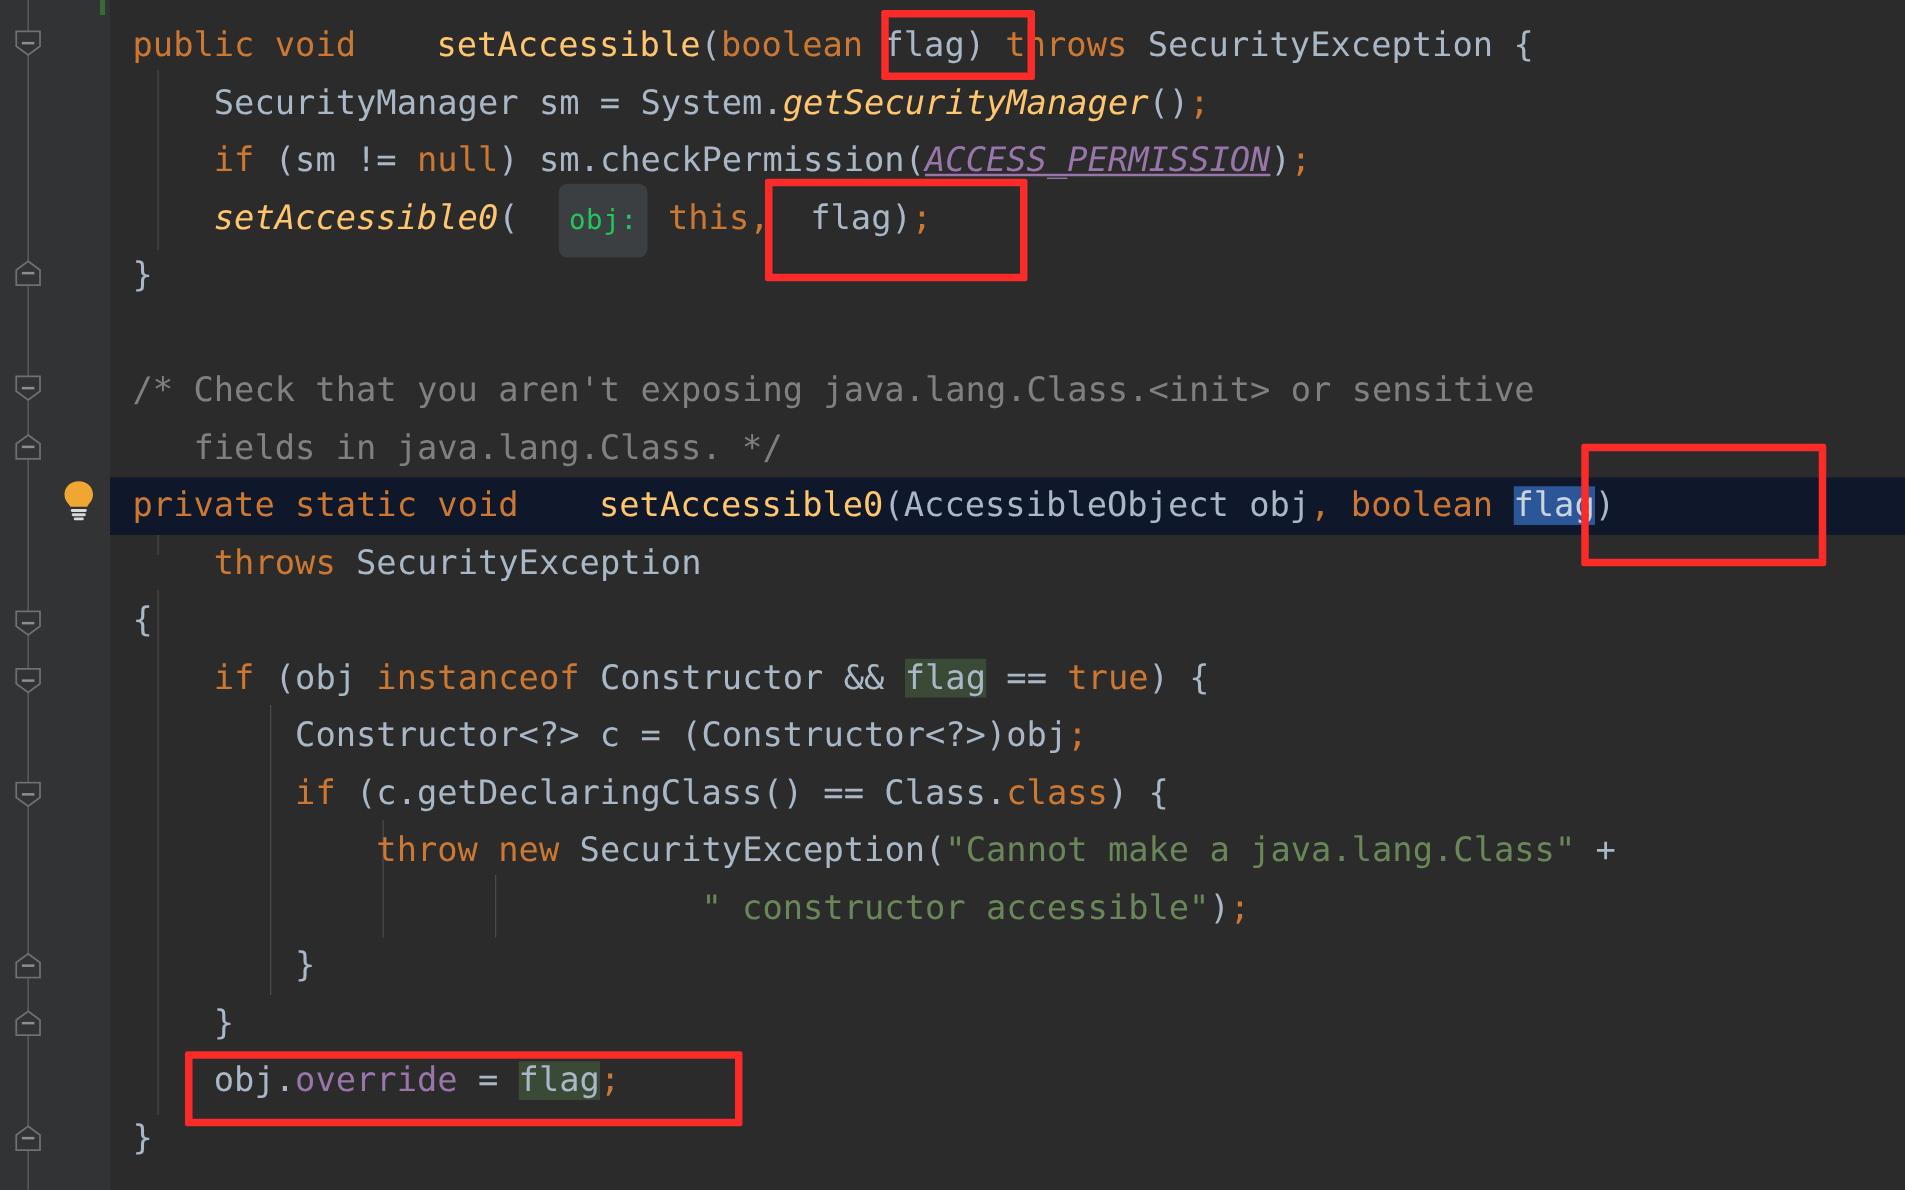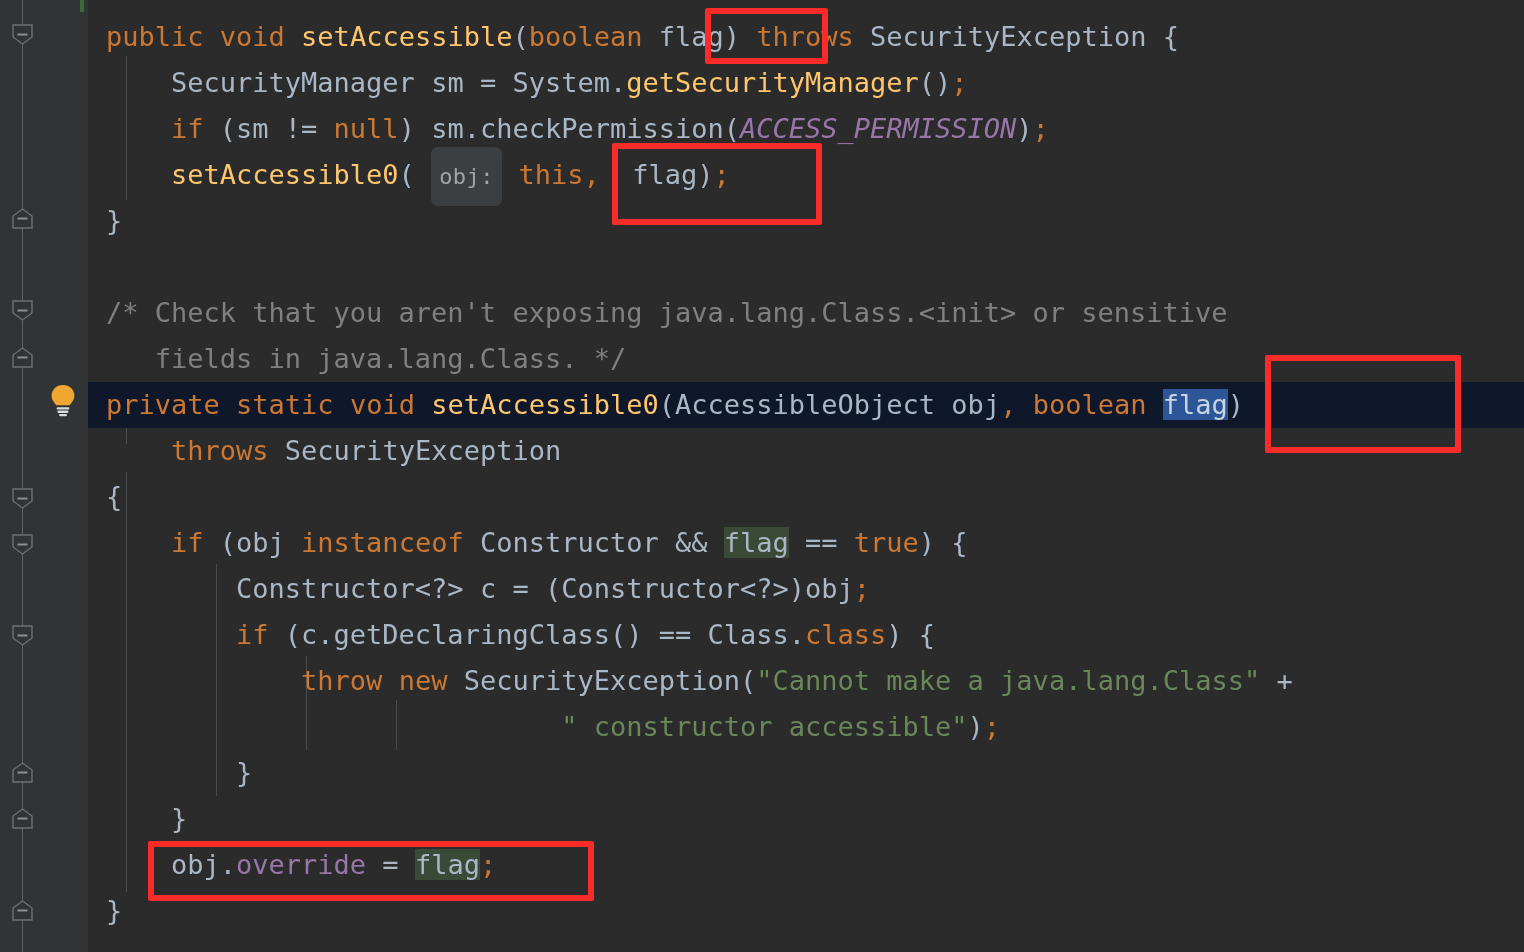--- a/index.html
+++ b/index.html
@@ -81,38 +81,39 @@
     position: absolute;
     width: 1px;
     background: #4b4b4b;
   }
 
   
   .kw   { color: #cc7832; }
   .txt  { color: #a9b7c6; }
   .cmt  { color: #808080; }
   .str  { color: #6a8759; }
-  .meth { color: #ffc66d; }
-  .stat { color: #9876aa; font-style: italic; }
+  .meth { color: #ffc66d; margin-left: 48px; }
+  .stat { color: #9876aa; font-style: italic; text-decoration: underline; }
   .fld  { color: #9876aa; }
-  .mitm { color: #ffc66d; }
+  .mitm { color: #ffc66d; font-style: italic; }
 
   
   .occ  { background: #3a4a36; }
   
   .sel  { background: #2d5699; color: #c8d4e0; }
 
   
   .hint {
     background: #3c3f41;
-    color: #a3a3a3;
+    color: #22c55e;
     border-radius: 7px;
     padding: 17px 8px;
     font-size: 22px;
     letter-spacing: 0.5px;
+    margin-left: 16px;
   }
 
   
   #caret {
     position: absolute;
     width: 3px;
     background: #e8453c;
   }
 
   

